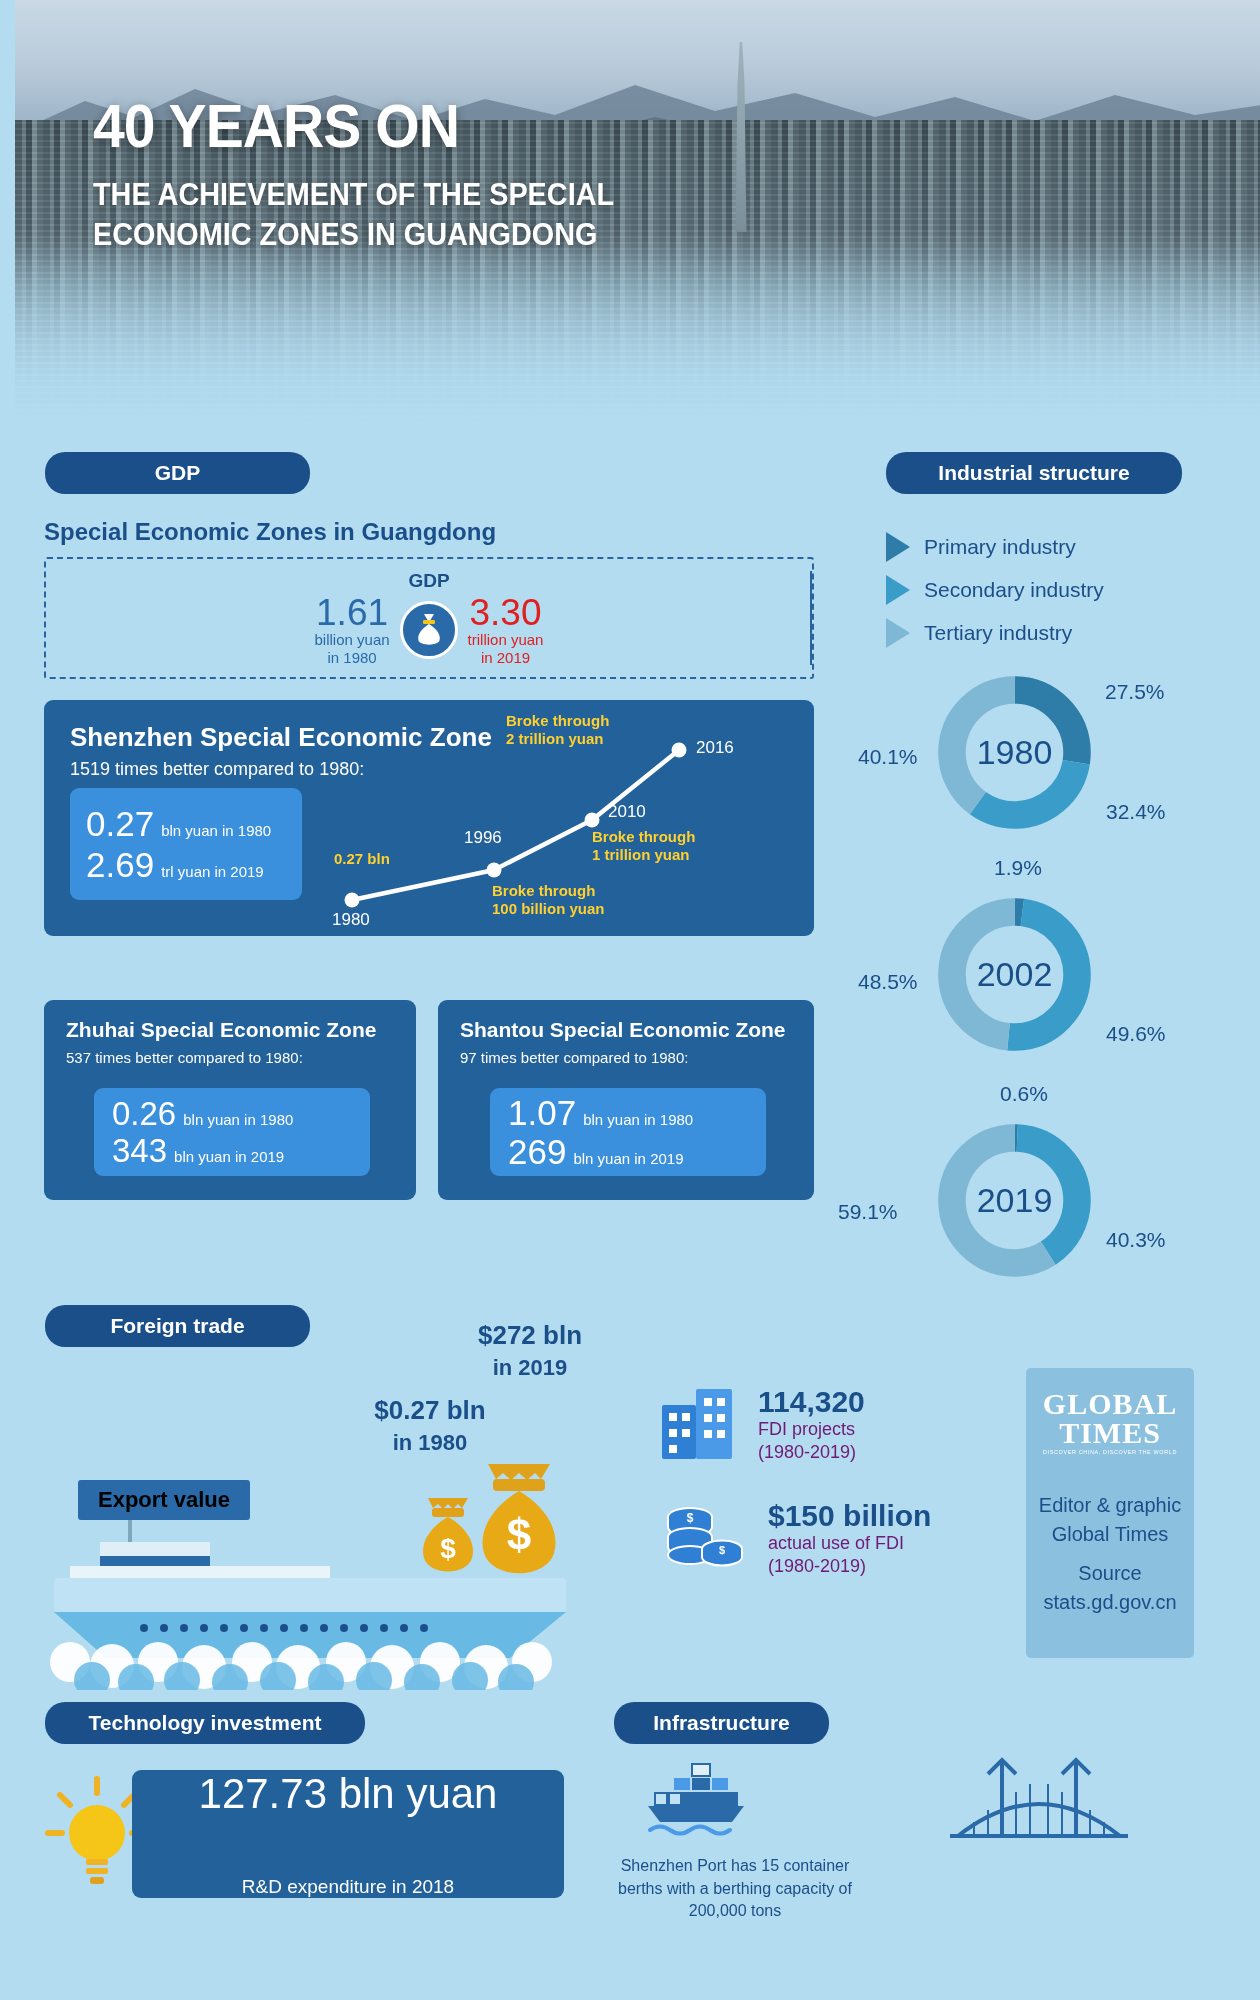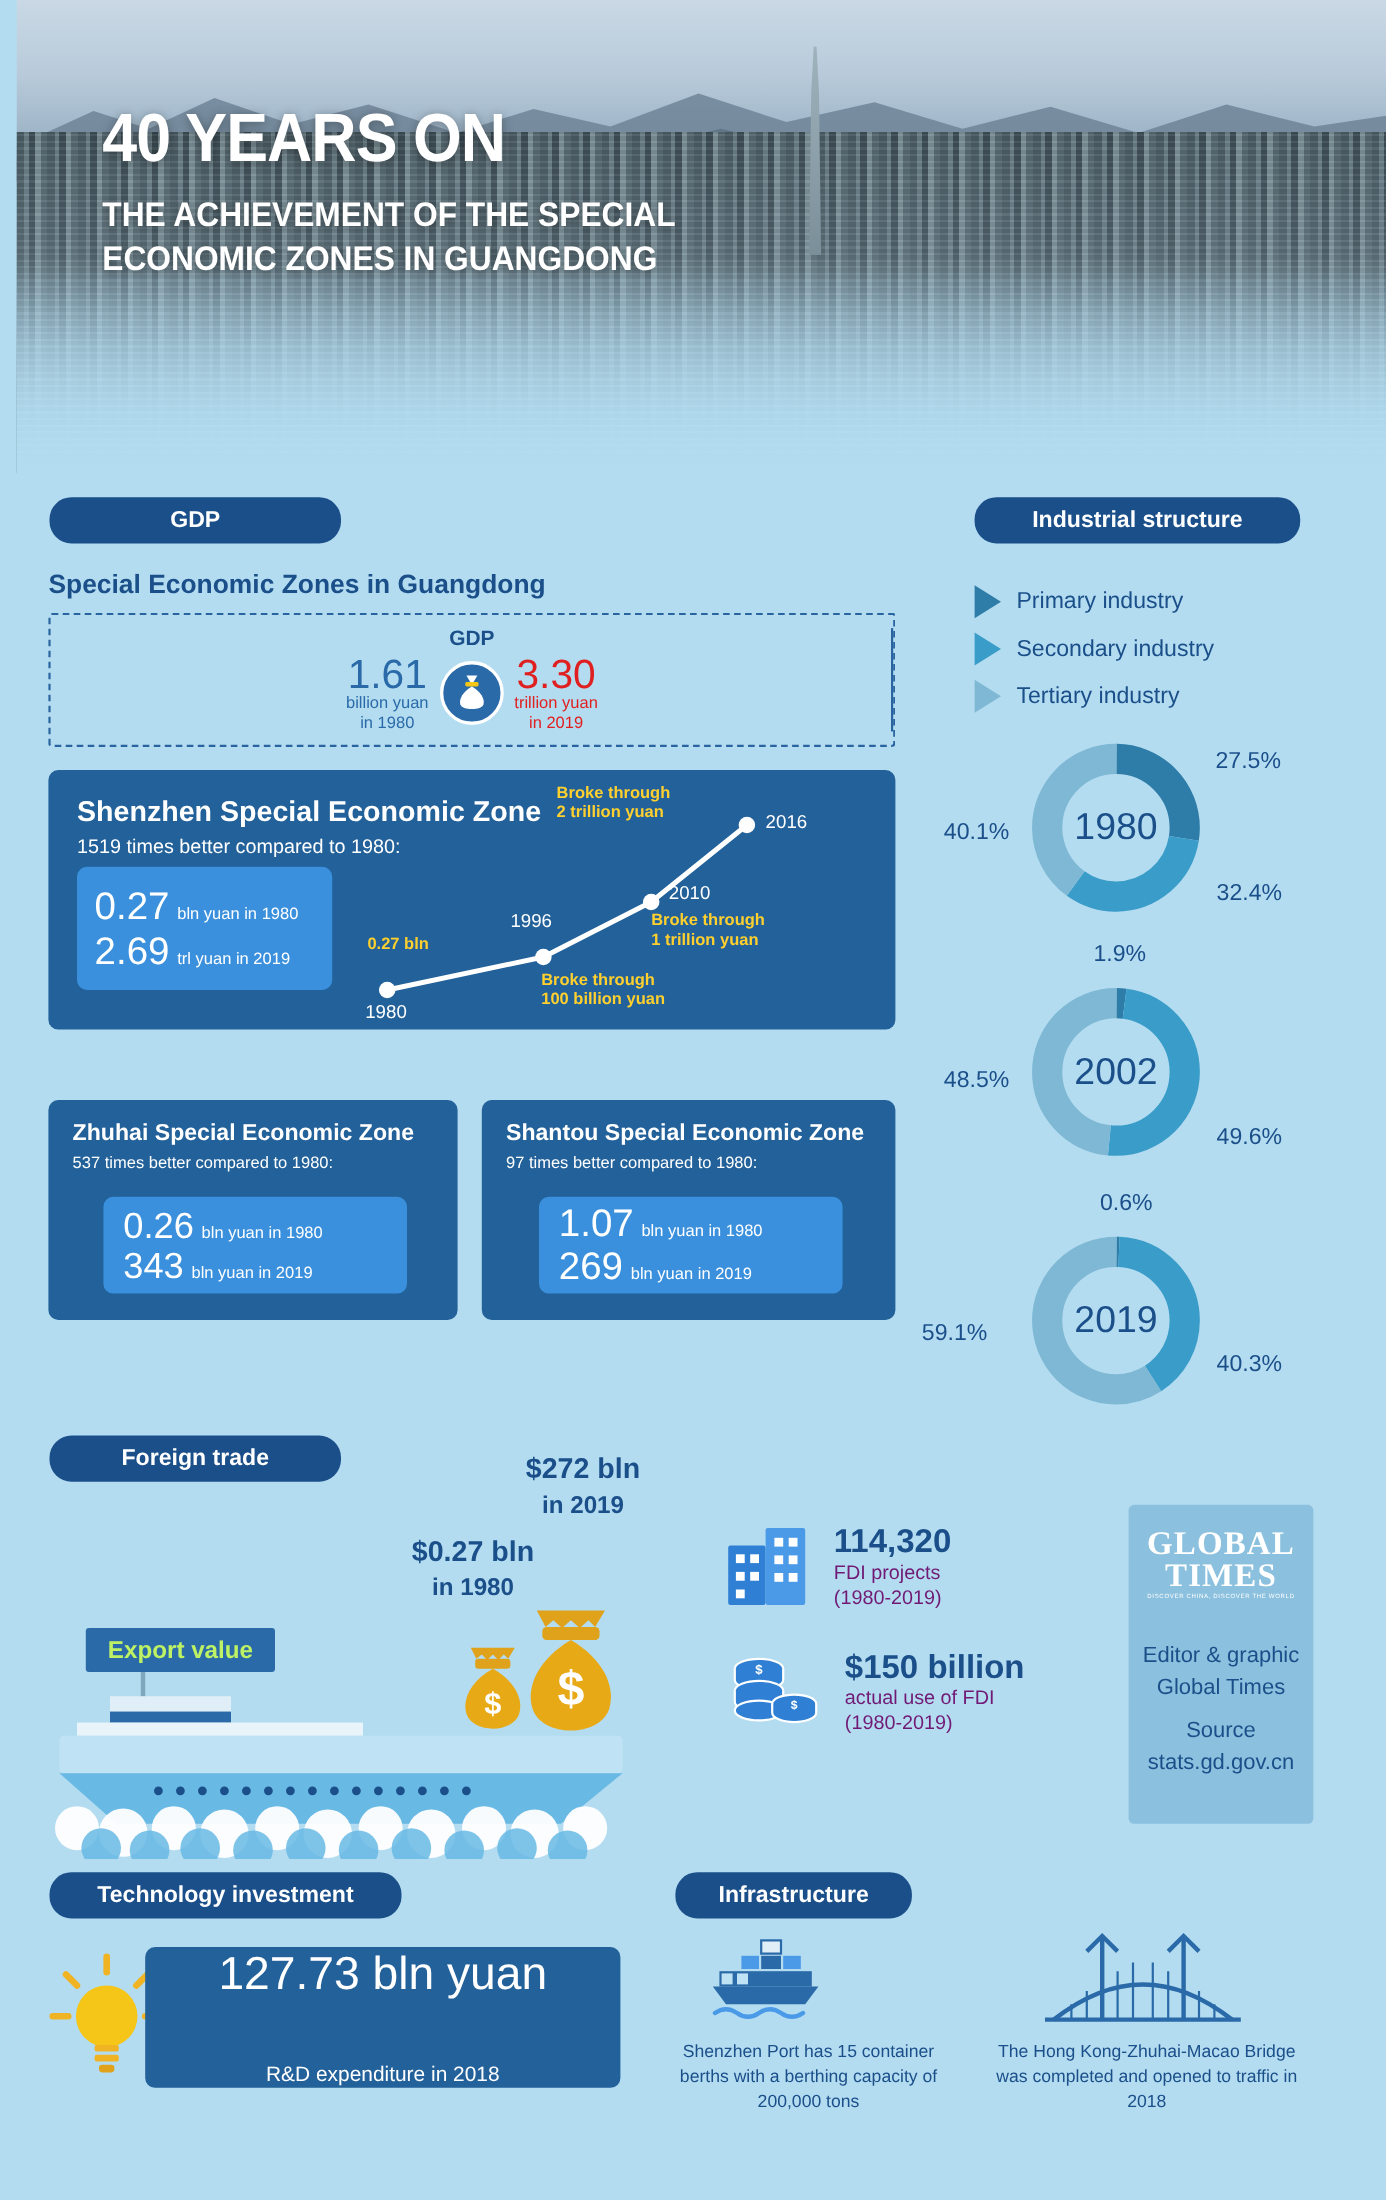--- a/index.html
+++ b/index.html
@@ -142,21 +142,21 @@
     display:flex; align-items:center; justify-content:center;
     font-size:34px; color:#1b4f8a; font-weight:500;
   }
   .dpct { position:absolute; font-size:21px; color:#1b4f8a; white-space:nowrap; }
 
   
   .ft-pill { position:absolute; left:45px; top:1305px; width:265px; }
   .ft-big { position:absolute; font-size:26px; font-weight:700; color:#1b4f8a; text-align:center; line-height:1.18;}
   .boat { position:absolute; left:40px; top:1390px; width:560px; height:300px;}
   .export-lbl {
-    position:absolute; left:78px; top:1480px; background:#2a6aa8; color:#bef264;
+    position:absolute; left:78px; top:1480px; background:#2a6aa8; color:#000000;
     font-size:22px; font-weight:600; padding:7px 20px; border-radius:3px;
   }
 
   .fdi-blk { position:absolute; left:660px; top:1385px; width:300px;}
   .fdi-row { display:flex; align-items:flex-start; gap:20px; }
   .fdi-num { font-size:30px; font-weight:700; color:#1b4f8a; line-height:1.1;}
   .fdi-sub { font-size:18px; color:#701a75; line-height:1.25;}
 
   .gt-box {
     position:absolute; left:1026px; top:1368px; width:168px; height:290px;
@@ -559,15 +559,14 @@
           <line x1="44" y1="58" x2="44" y2="84"></line>
         <line x1="72" y1="40" x2="72" y2="84"></line>
           <line x1="86" y1="32" x2="86" y2="84"></line>
         <line x1="104" y1="32" x2="104" y2="84"></line>
           <line x1="118" y1="40" x2="118" y2="84"></line>
         <line x1="146" y1="58" x2="146" y2="84"></line>
           <line x1="160" y1="70" x2="160" y2="84"></line>
       </g>
     </svg>
   </div>
-  <div class="infra-cap" style="left:900px; top:1855px; width:285px;">The Hong Kong-Zhuhai-Macao Bridge was completed and opened to traffic in 2018</div>
 
 </div>
 
 </body></html>

